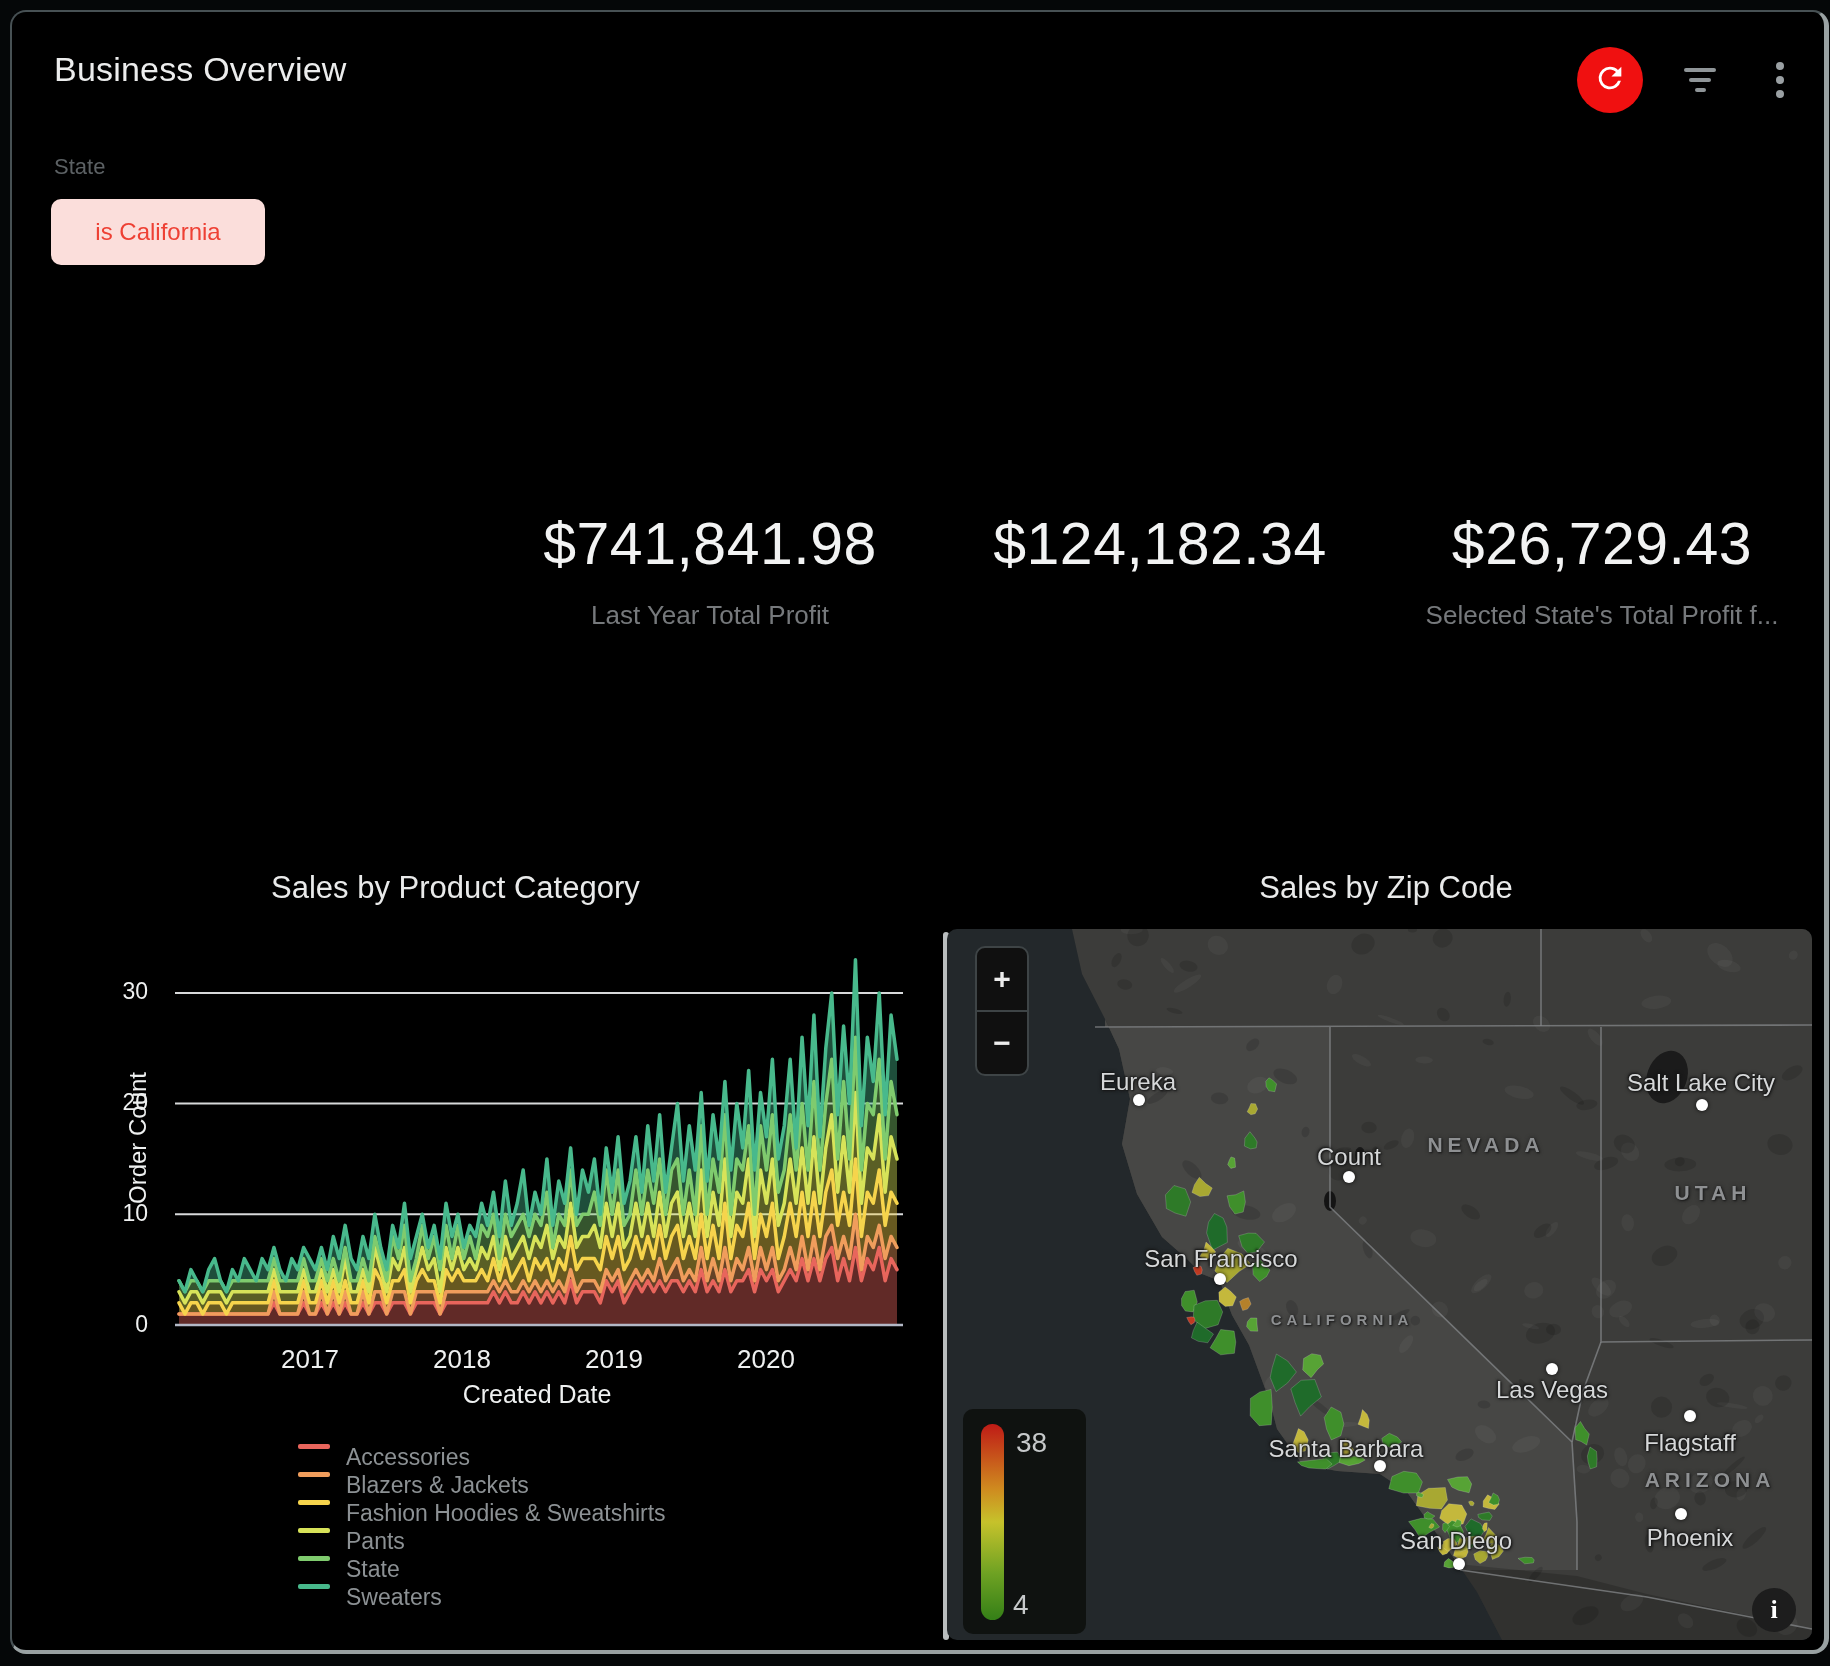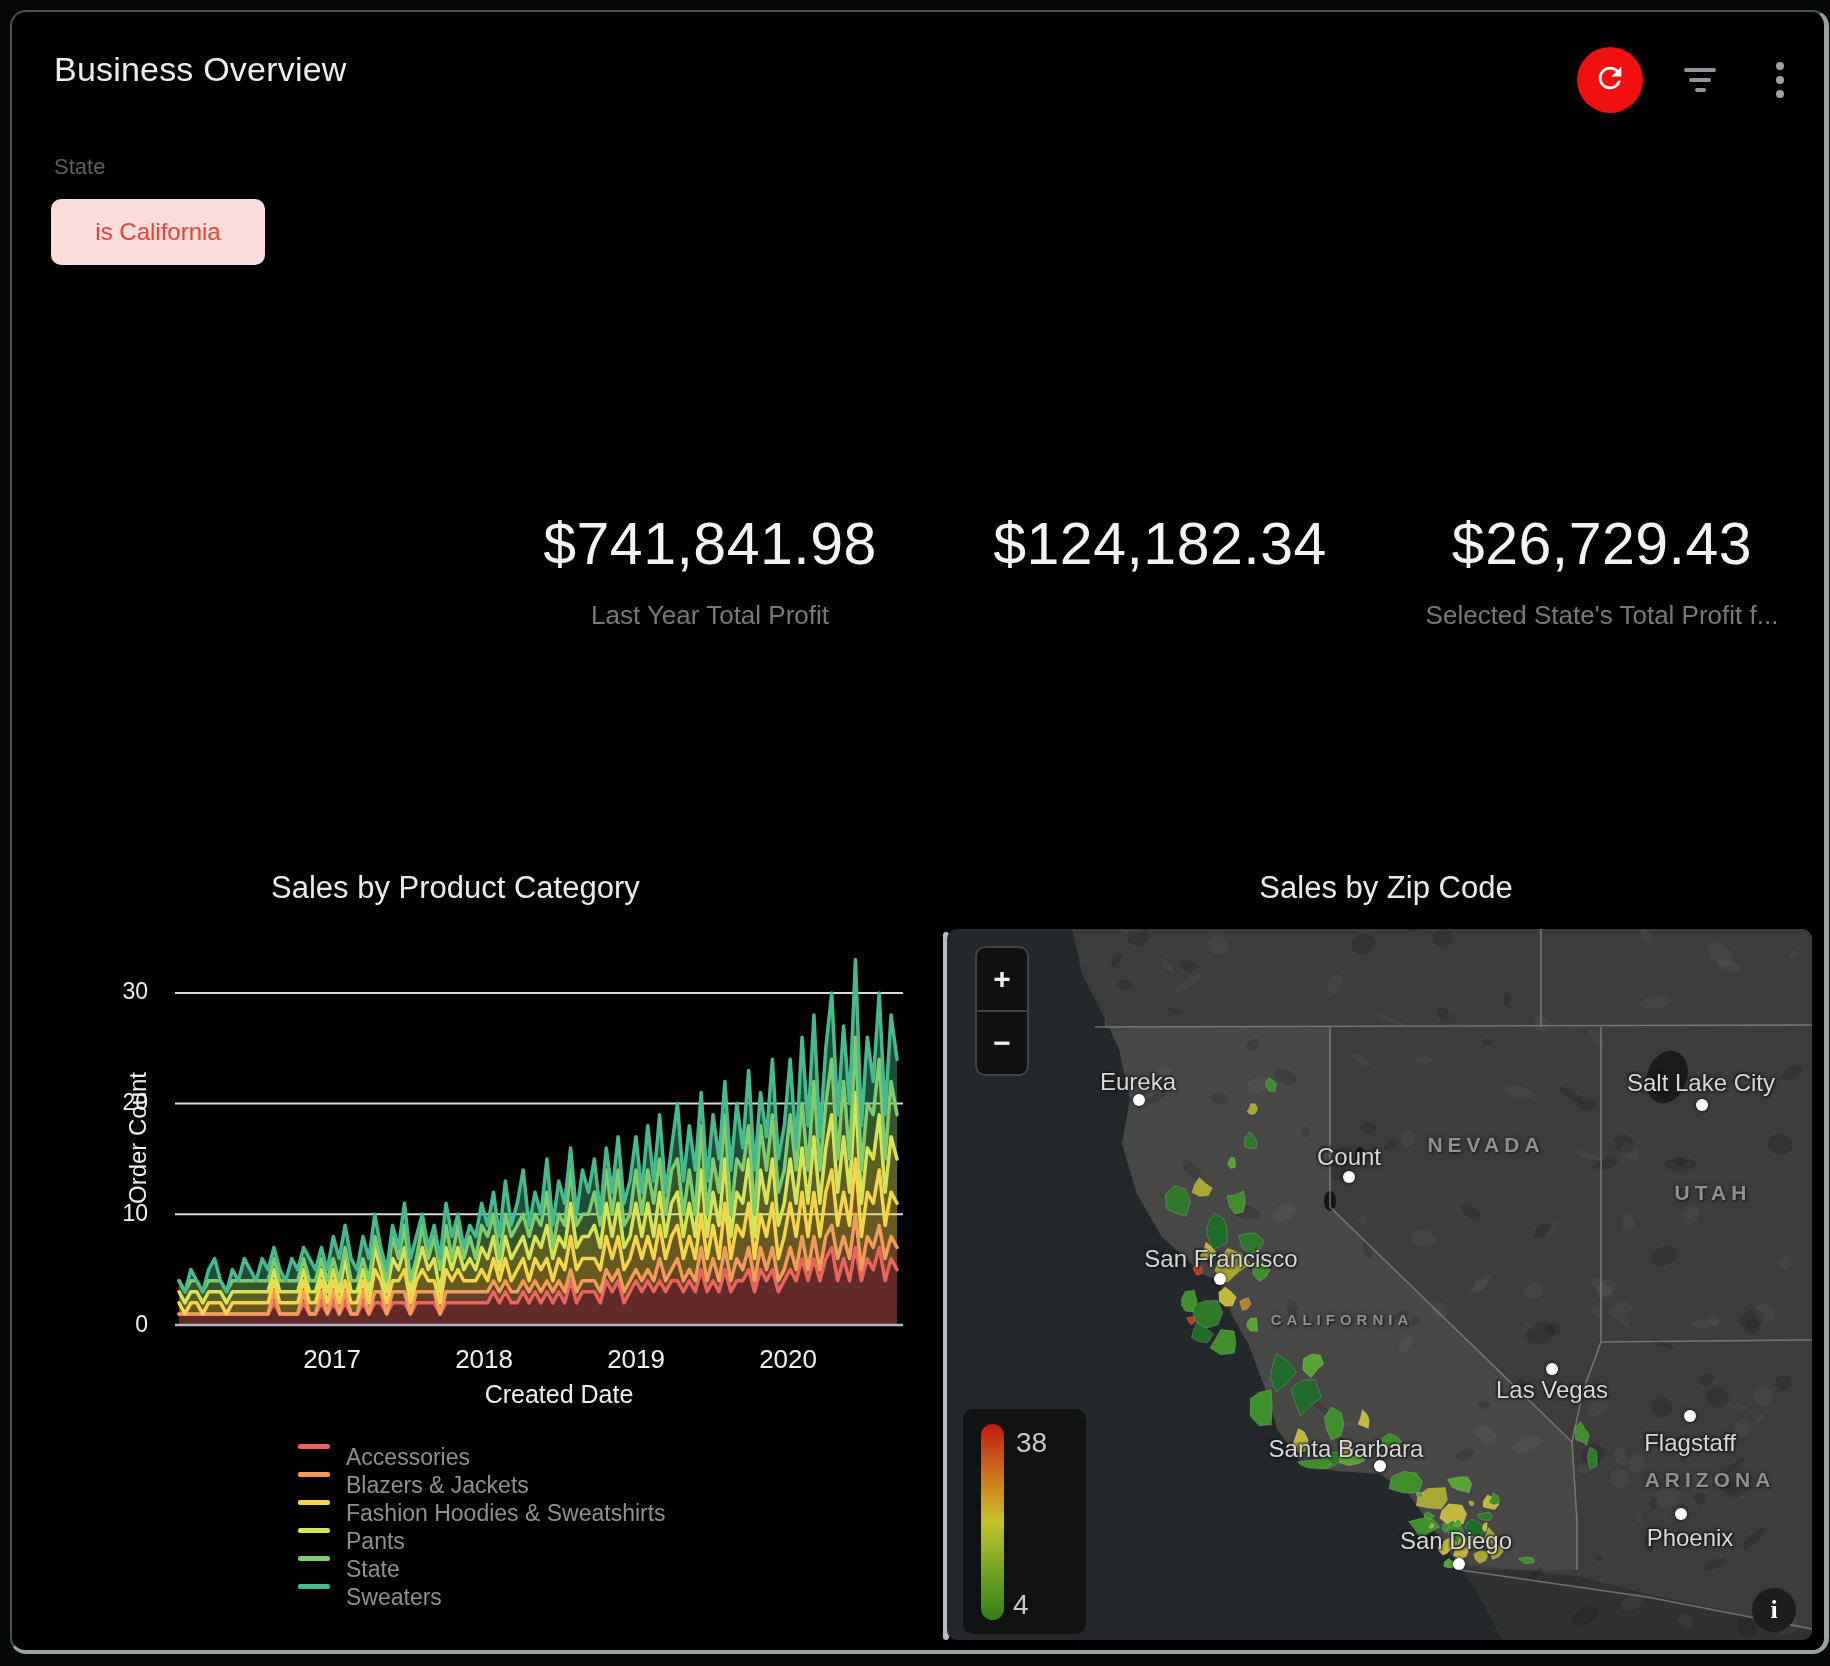--- a/index.html
+++ b/index.html
@@ -21,22 +21,22 @@
     border-radius:10px;display:flex;align-items:center;justify-content:center;font-size:24px;
     color:#ee4034;cursor:pointer;}
   .kpi{position:absolute;width:450px;top:498px;text-align:center;}
   .kpi .val{font-size:59px;color:#f2f3f3;letter-spacing:.5px;white-space:nowrap;}
   .kpi .sub{margin-top:22px;font-size:26px;color:#76797c;white-space:nowrap;overflow:hidden;text-overflow:clip;}
   .chart-title{position:absolute;top:858px;font-size:31px;color:#e9eaea;white-space:nowrap;}
   #cat-title{left:259px;}
   #map-title{left:1229px;width:290px;text-align:center;}
   .ytick{position:absolute;width:50px;text-align:right;font-size:23px;color:#eef0f0;}
   .ylab{position:absolute;left:60px;top:1126px;font-size:24px;color:#eef0f0;transform:translateY(-50%) rotate(-90deg);}
-  .xtick{position:absolute;top:1332px;width:80px;text-align:right;font-size:26px;color:#eef0f0;}
-  .xlab{position:absolute;left:427px;top:1368px;width:240px;text-align:center;font-size:25px;color:#eef0f0;}
+  .xtick{position:absolute;top:1332px;width:80px;text-align:left;font-size:26px;color:#eef0f0;}
+  .xlab{position:absolute;left:405px;top:1368px;width:240px;text-align:center;font-size:25px;color:#eef0f0;}
   .legend{position:absolute;left:286px;top:1432px;}
   .legend .row{display:flex;height:28px;cursor:pointer;}
   .legend .sw{width:32px;height:5px;border-radius:2px;margin-right:16px;flex:none;}
   .legend .lb{font-size:23px;color:#8c9194;white-space:nowrap;}
   .tile-scrollbar{position:absolute;left:931px;top:920px;width:6px;height:708px;background:#b9bdbe;border-radius:3px;}
   .map{position:absolute;left:935px;top:917px;width:865px;height:711px;border-radius:10px;overflow:hidden;background:#23282b;}
   .map svg{position:absolute;left:0;top:0;}
   .city{position:absolute;transform:translate(-50%,-50%);font-size:24px;color:#d6d8d9;white-space:nowrap;
     text-shadow:0 0 4px #161616,1px 1px 2px #161616,-1px -1px 2px #161616;}
   .region{position:absolute;transform:translate(-50%,-50%);font-size:21px;font-weight:bold;color:#8e9092;

